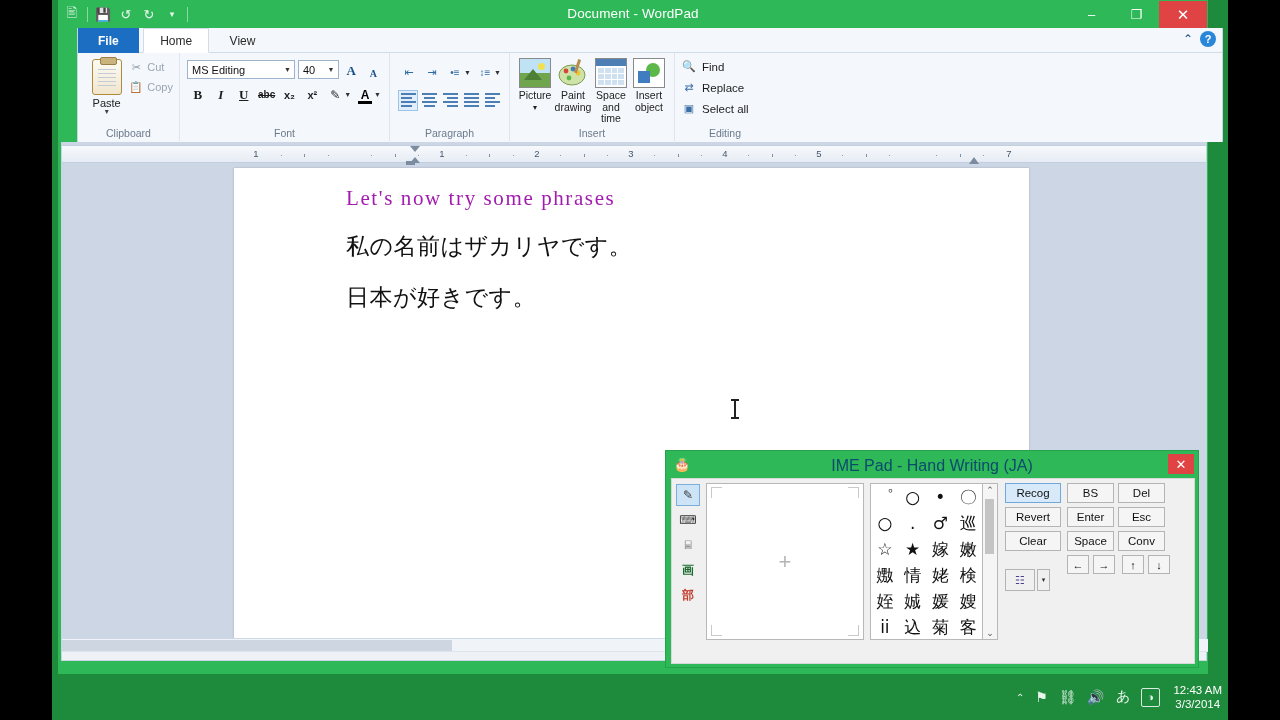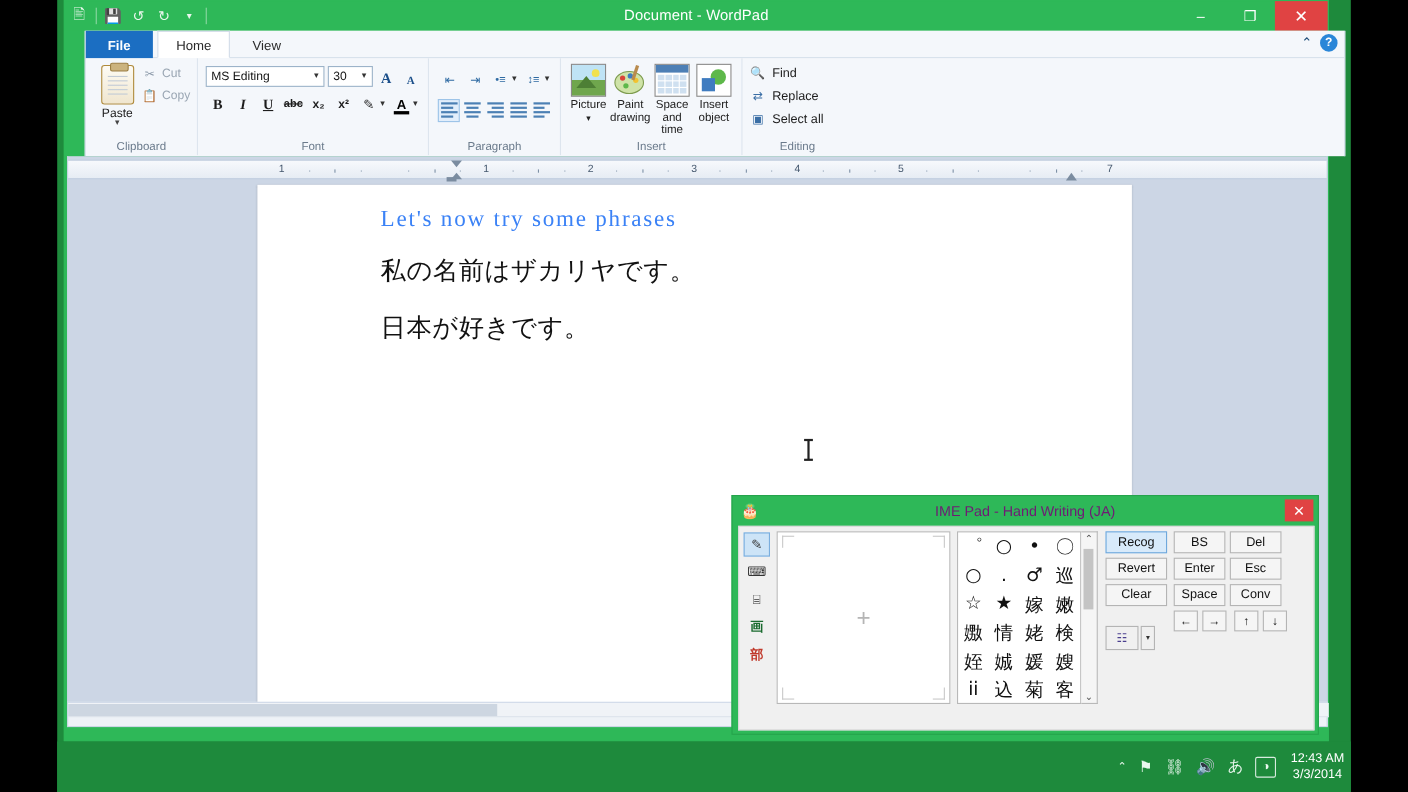--- a/index.html
+++ b/index.html
@@ -175,21 +175,21 @@
     border-left: 5px solid transparent; border-right: 5px solid transparent; border-bottom: 7px solid #7b8ca0;
   }
 
   
   .page {
     position: absolute; left: 172px; top: 26px; width: 795px; height: 485px;
     background: #fff; box-shadow: 0 0 2px rgba(0,0,0,.2);
   }
   .page-text { padding: 18px 0 0 112px; }
   .line-en {
-    font-family: "Liberation Serif", serif; font-size: 21px; letter-spacing: 1.6px; color: #3b82f6;
+    font-family: "Liberation Serif", serif; font-size: 21px; letter-spacing: 1.6px; color: #a21caf;
     margin-bottom: 20px; white-space: pre;
   }
   .line-jp {
     font-family: "DejaVu Serif", serif; font-size: 23px; color: #111; margin-bottom: 20px; letter-spacing: .5px;
   }
   .caret-mouse {
     position: absolute; left: 500px; top: 232px; width: 2px; height: 18px; background: #222;
   }
   .caret-mouse::before, .caret-mouse::after {
     content:''; position:absolute; left:-3px; width:8px; height:2px; background:#222;
@@ -214,21 +214,21 @@
   #imepad {
     position: absolute; left: 665px; top: 450px; width: 534px; height: 218px;
     background: #2eb858; border: 1px solid #25a34c;
   }
   .ime-title { position: relative; height: 27px; }
   .ime-ico {
     position: absolute; left: 7px; top: 4px; width: 18px; height: 18px;
     display: flex; align-items: center; justify-content: center; font-size: 13px;
   }
   .ime-title-text {
-    position: absolute; left: 0; right: 0; top: 6px; text-align: center; color: #701a75; font-size: 13px;
+    position: absolute; left: 0; right: 0; top: 6px; text-align: center; color: #0c4a6e; font-size: 16px;
   }
   .ime-close {
     position: absolute; right: 4px; top: 3px; width: 26px; height: 20px; background: #e04343;
     color: #fff; font-size: 13px; display: flex; align-items: center; justify-content: center;
   }
   .ime-body {
     position: absolute; left: 5px; top: 27px; width: 524px; height: 186px;
     background: #f0f0f0; border: 1px solid #d8d8d8; display: flex; padding: 4px;
   }
   .ime-sidebar { width: 26px; display: flex; flex-direction: column; gap: 3px; padding-top: 1px; }
@@ -366,21 +366,21 @@
           <div class="grp-label">Clipboard</div>
         </div>
 
         <div class="grp g-font">
           <div class="font-row1">
             <div class="fname">
               <span>MS Editing</span>
               <span class="combo-arrow">▼</span>
             </div>
             <div class="fname fsize">
-              <span>30</span>
+              <span>40</span>
               <span class="combo-arrow">▼</span>
             </div>
             <span class="ab">A</span>
             <span class="ab small">A</span>
           </div>
           <div class="font-row2">
             <span class="fbtn serif">B</span>
             <span class="fbtn serif" style="font-style:italic">I</span>
             <span class="fbtn serif" style="text-decoration:underline">U</span>
             <span class="fbtn" style="text-decoration:line-through;font-size:10px;font-weight:bold">abc</span>

